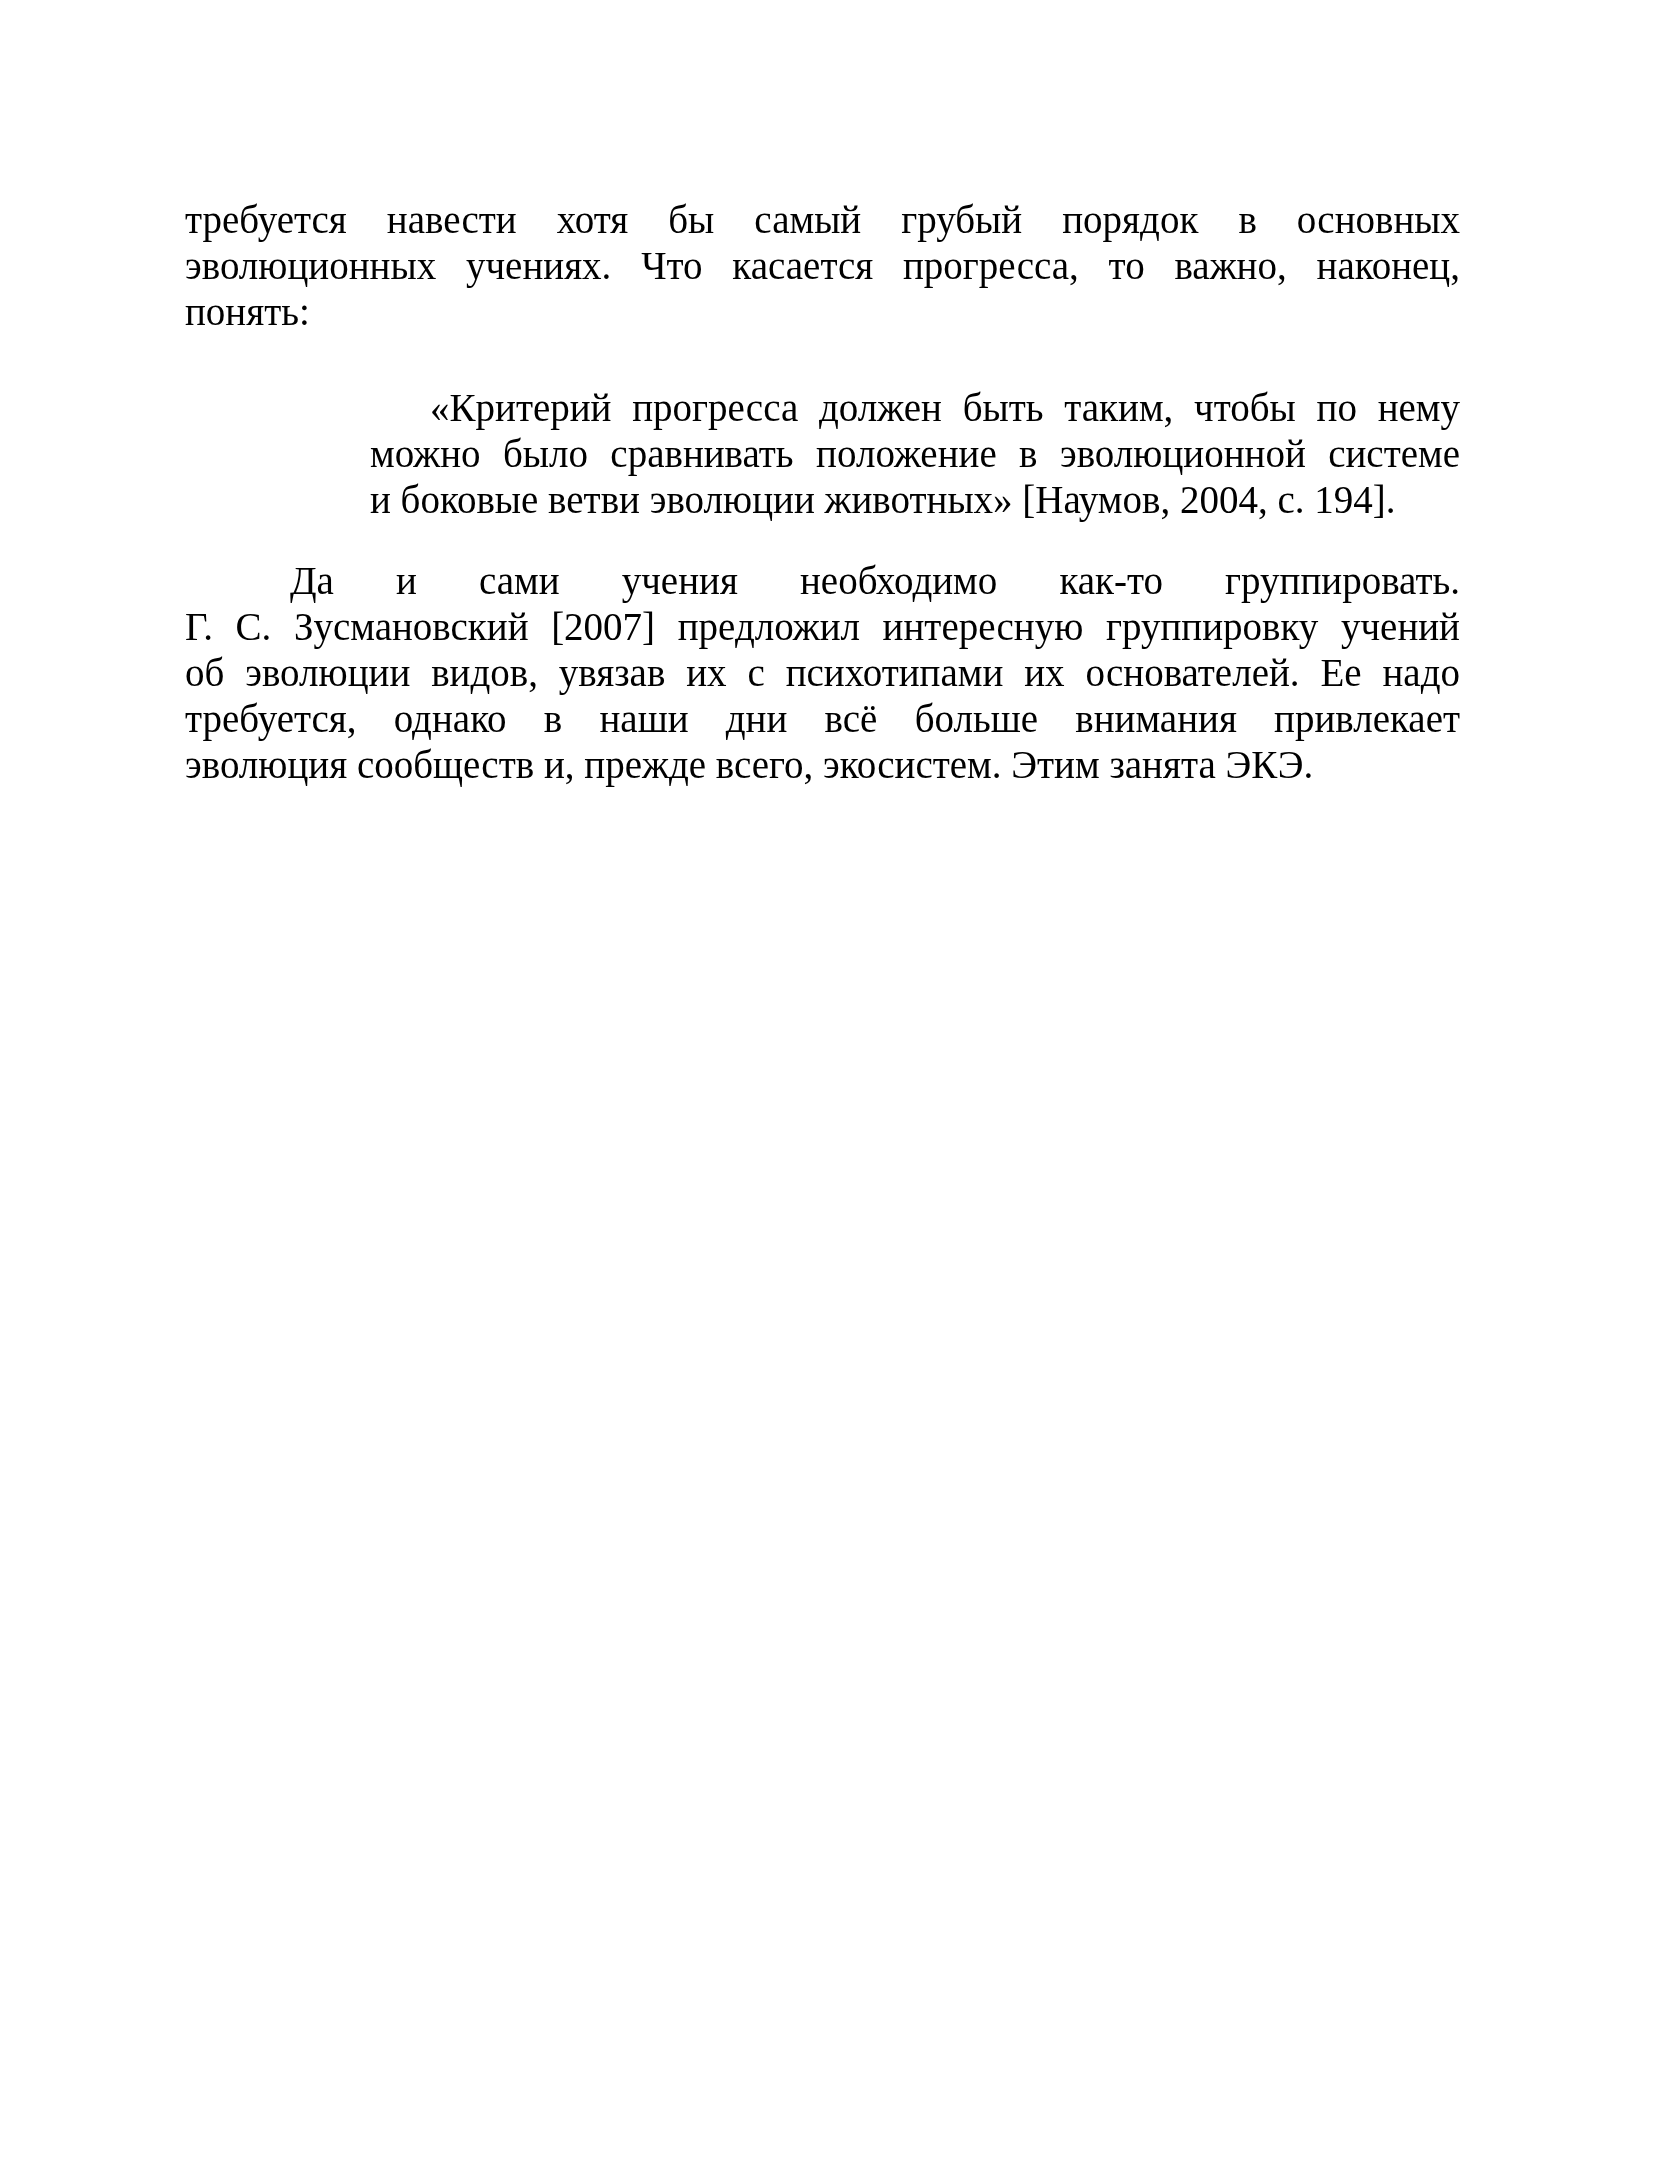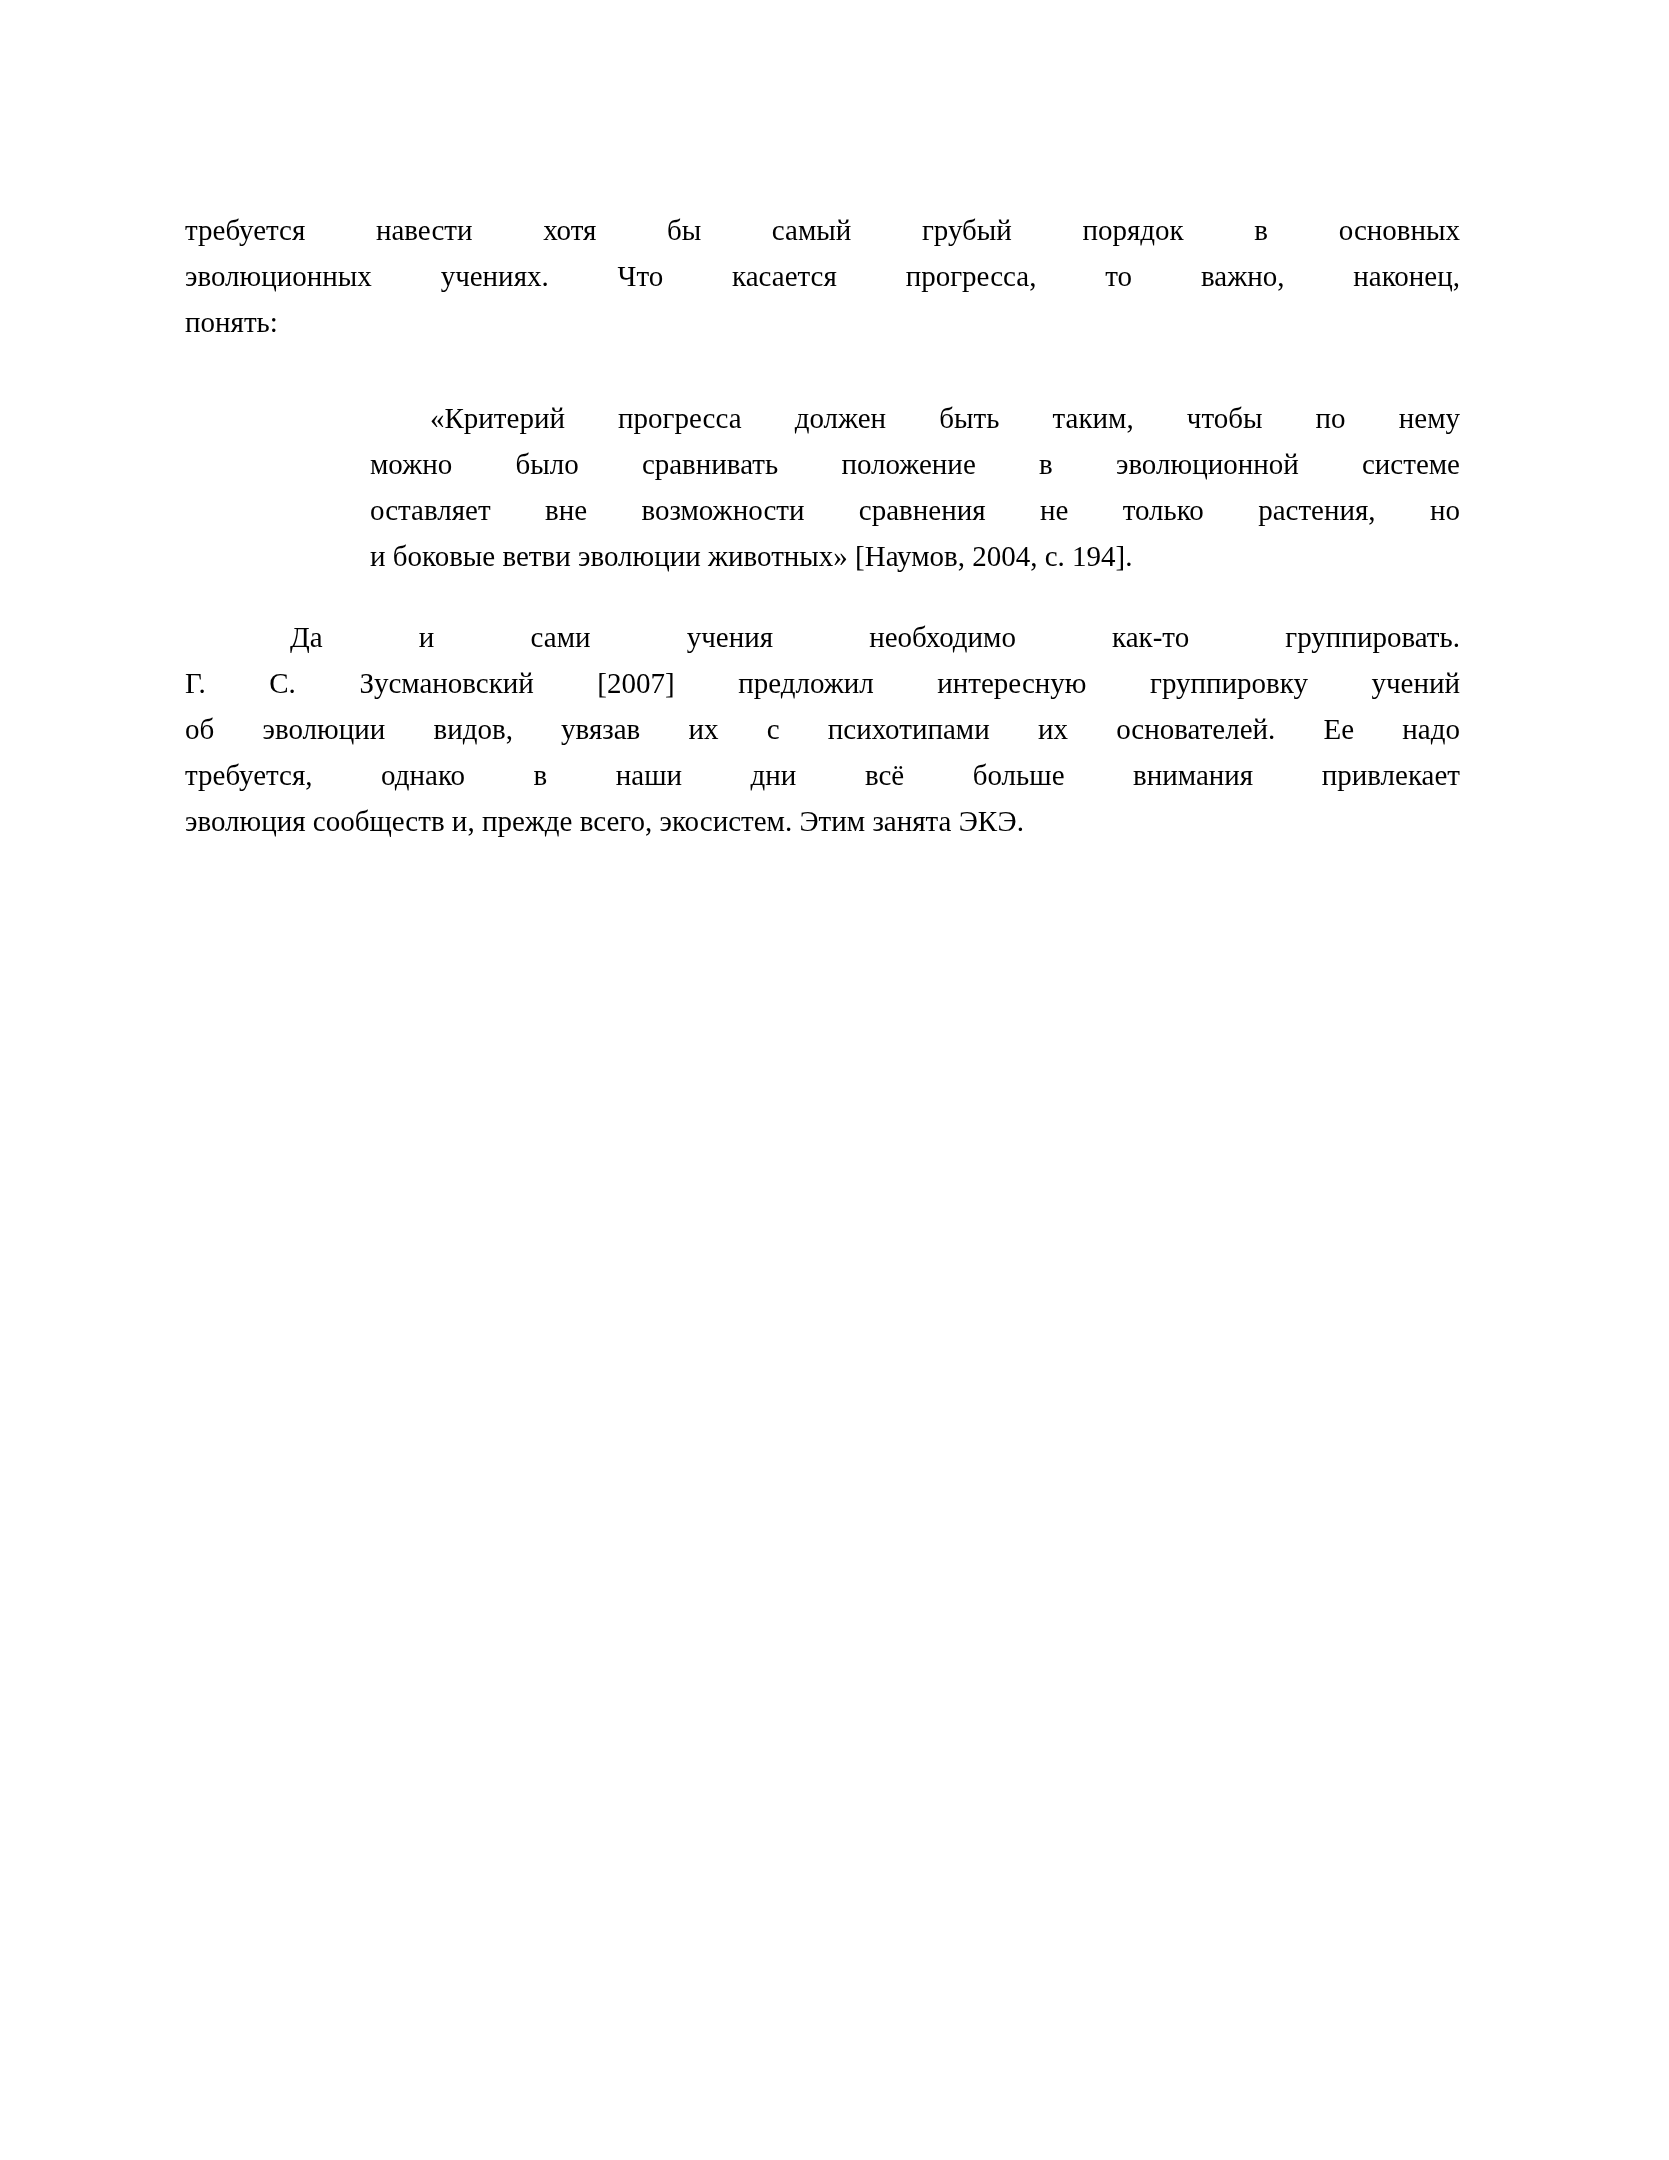--- a/index.html
+++ b/index.html
@@ -11,23 +11,23 @@
     width: 1669px;
     height: 2160px;
     position: relative;
     overflow: hidden;
     font-family: "Liberation Serif", serif;
     color: #000000;
   }
   .page-content {
     position: absolute;
     left: 185px;
-    top: 207px;
+    top: 197px;
     width: 1275px;
-    font-size: 29px;
+    font-size: 39px;
     line-height: 46px;
   }
   .line {
     min-height: 46px;
   }
   .jl {
     text-align: justify;
     text-align-last: justify;
   }
   .block-quote {
@@ -54,21 +54,20 @@
 
   <section class="paragraph-opening">
     <div class="line jl">требуется навести хотя бы самый грубый порядок в основных</div>
     <div class="line jl">эволюционных учениях. Что касается прогресса, то важно, наконец,</div>
     <div class="line">понять:</div>
   </section>
 
   <section class="block-quote">
     <div class="line jl indent-quote">«Критерий прогресса должен быть таким, чтобы по нему</div>
     <div class="line jl">можно было сравнивать положение в эволюционной системе</div>
-    <div class="line jl">оставляет вне возможности сравнения не только растения, но</div>
     <div class="line">и боковые ветви эволюции животных» [Наумов, 2004, с. 194].</div>
   </section>
 
   <section class="paragraph-body">
     <div class="line jl indent-para">Да и сами учения необходимо как-то группировать.</div>
     <div class="line jl">Г. С. Зусмановский [2007] предложил интересную группировку учений</div>
     <div class="line jl"><span>об эволюции </span><span class="it">видов</span><span>, увязав их с психотипами их основателей. Ее надо</span></div>
     <div class="line jl">требуется, однако в наши дни всё больше внимания привлекает</div>
     <div class="line"><span>эволюция сообществ и, прежде всего, </span><span class="it">экосистем.</span><span> Этим занята ЭКЭ.</span></div>
   </section>

